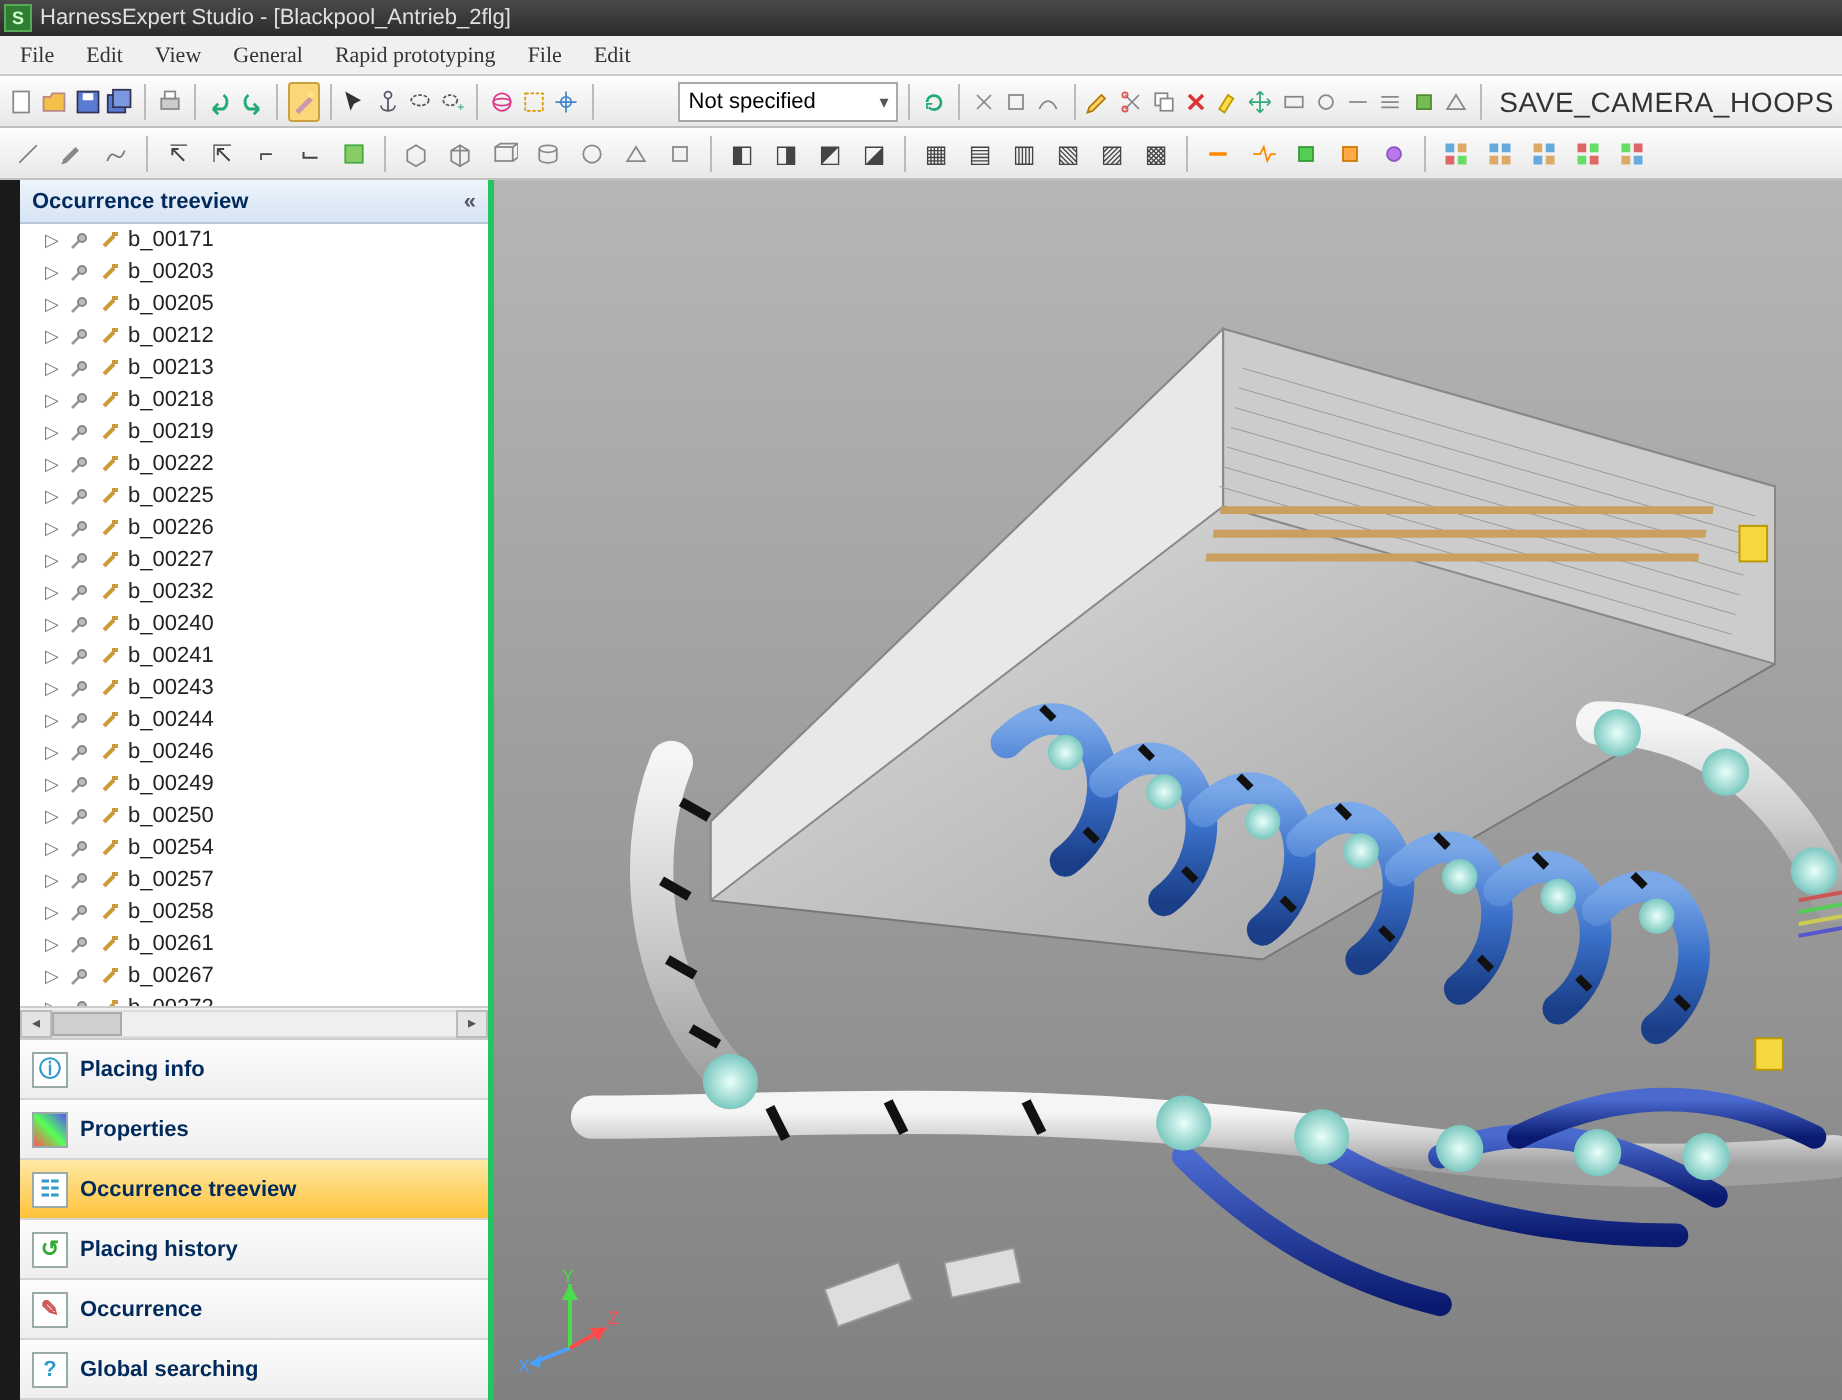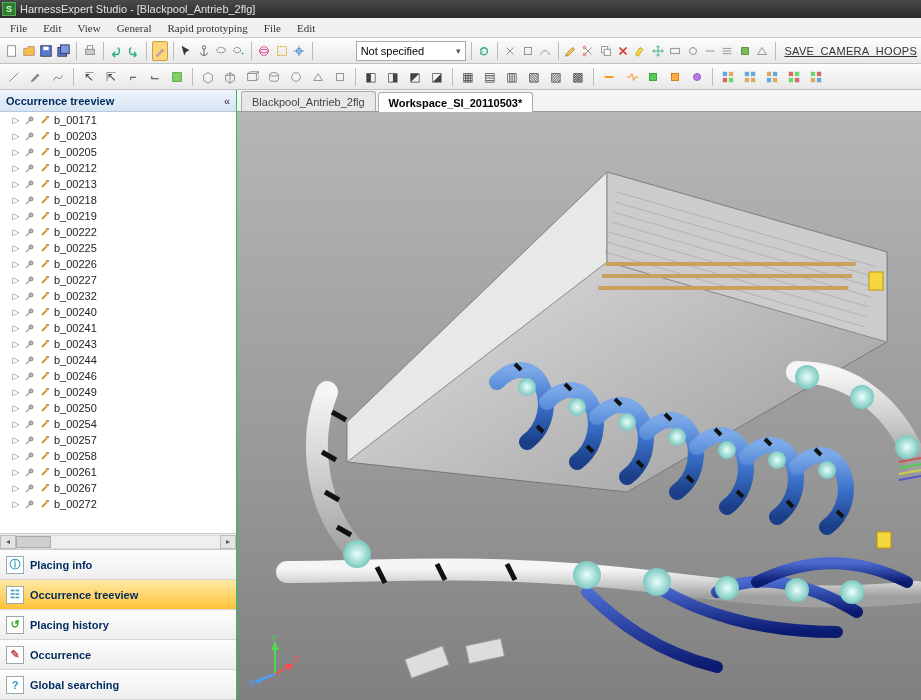--- a/index.html
+++ b/index.html
@@ -8,23 +8,23 @@
   .titlebar-icon { width: 14px; height: 14px; background: #2e7d32; border: 1px solid #5a5; margin-right: 4px; display: flex; align-items: center; justify-content: center; color: #cfc; font-size: 9px; font-weight: bold; }
   .titlebar-text { color: #e0e0e0; font-size: 11px; }
   .menubar { height: 20px; background: #f0f0f0; display: flex; align-items: center; padding: 0 2px; border-bottom: 1px solid #ccc; }
   .menu-item { font-size: 11px; color: #333; padding: 2px 8px; cursor: pointer; font-family: Liberation Serif, serif; }
   .toolbar-row { height: 26px; background: linear-gradient(to bottom, #fdfdfd, #e8e8e8); border-bottom: 1px solid #c0c0c0; display: flex; align-items: center; padding: 0 4px; gap: 2px; }
   .tool-sep { width: 1px; height: 18px; background: #bbb; margin: 0 3px; }
   .tbtn { width: 20px; height: 20px; display: flex; align-items: center; justify-content: center; cursor: pointer; border-radius: 2px; font-size: 12px; color: #444; }
   .tbtn svg { width: 14px; height: 14px; }
   .dropdown { height: 20px; border: 1px solid #aaa; background: #fff; font-size: 11px; padding: 0 4px; min-width: 110px; display: flex; align-items: center; justify-content: space-between; margin-left: 38px; }
   .dropdown::after { content: '▾'; font-size: 9px; color: #555; }
-  .save-text { font-size: 11px; color: #333; margin-left: 4px; letter-spacing: 0.3px; text-decoration: underline; }
+  .save-text { font-size: 14px; color: #333; margin-left: 4px; letter-spacing: 0.3px; }
   .body-row { display: flex; height: calc(700px - 18px - 20px - 26px - 26px); }
-  .side { width: 237px; background: #1d4ed8; display: flex; flex-direction: column; border-right: 1px solid #22c55e; }
+  .side { width: 237px; background: #1d4ed8; display: flex; flex-direction: column; border-right: 3px solid #22c55e; margin-left: 10px; }
   .side-header { height: 22px; background: linear-gradient(to bottom, #eef4fb, #d6e4f4); border-bottom: 1px solid #b8c8dc; display: flex; align-items: center; justify-content: space-between; padding: 0 6px; font-size: 11px; font-weight: bold; color: #002a5c; }
   .side-header .collapse { cursor: pointer; color: #556; font-size: 11px; }
   .tree { flex: 1; overflow-y: auto; overflow-x: hidden; background: #fff; font-size: 11px; }
   .tree-row { height: 16px; display: flex; align-items: center; padding-left: 12px; gap: 4px; cursor: pointer; }
   .tree-exp { width: 8px; height: 8px; font-size: 9px; color: #787878; text-align: center; line-height: 8px; }
   .tree-ic { width: 11px; height: 11px; display: flex; align-items: center; justify-content: center; }
   .tree-ic svg { width: 11px; height: 11px; }
   .tree-label { color: #222; }
   .hscroll { height: 16px; background: #f0f0f0; border-top: 1px solid #ccc; display: flex; align-items: center; }
   .hscroll .arrow { width: 16px; height: 14px; background: #e4e4e4; border: 1px solid #bbb; display: flex; align-items: center; justify-content: center; font-size: 8px; color: #555; }
@@ -804,44 +804,44 @@
       <div class="track">
           <div class="thumb"></div>
         </div>
       <div class="arrow">▸</div>
     </div>
     <div class="accordion">
       <div class="acc-item">
         <div class="acc-icon" style="color:#39c">ⓘ</div>
         <span>Placing info</span>
       </div>
+      <div class="acc-item">
+        <div class="acc-icon" style="background:linear-gradient(45deg,#f55,#5f5,#55f)">&nbsp;</div>
+        <span>Properties</span>
+      </div>
       <div class="acc-item active">
         <div class="acc-icon" style="color:#39c">☷</div>
         <span>Occurrence treeview</span>
       </div>
       <div class="acc-item">
         <div class="acc-icon" style="color:#3a3">↺</div>
         <span>Placing history</span>
       </div>
       <div class="acc-item">
         <div class="acc-icon" style="color:#c55">✎</div>
         <span>Occurrence</span>
       </div>
       <div class="acc-item">
         <div class="acc-icon" style="color:#39c">?</div>
         <span>Global searching</span>
       </div>
     </div>
   </div>
 
   <div class="main">
-    <div class="tabstrip">
-      <div class="tab">Blackpool_Antrieb_2flg</div>
-      <div class="tab active">Workspace_SI_20110503*</div>
-    </div>
     <div class="viewport">
       <svg viewBox="0 0 684 588">
         <defs>
           <linearGradient id="tube" x1="0" y1="0" x2="0" y2="1">
               <stop offset="0" stop-color="#f5f5f5"></stop>
               <stop offset="0.5" stop-color="#d0d0d0"></stop>
               <stop offset="1" stop-color="#a0a0a0"></stop>
             </linearGradient>
           <linearGradient id="btube" x1="0" y1="0" x2="0" y2="1">
               <stop offset="0" stop-color="#7aa8e8"></stop>

